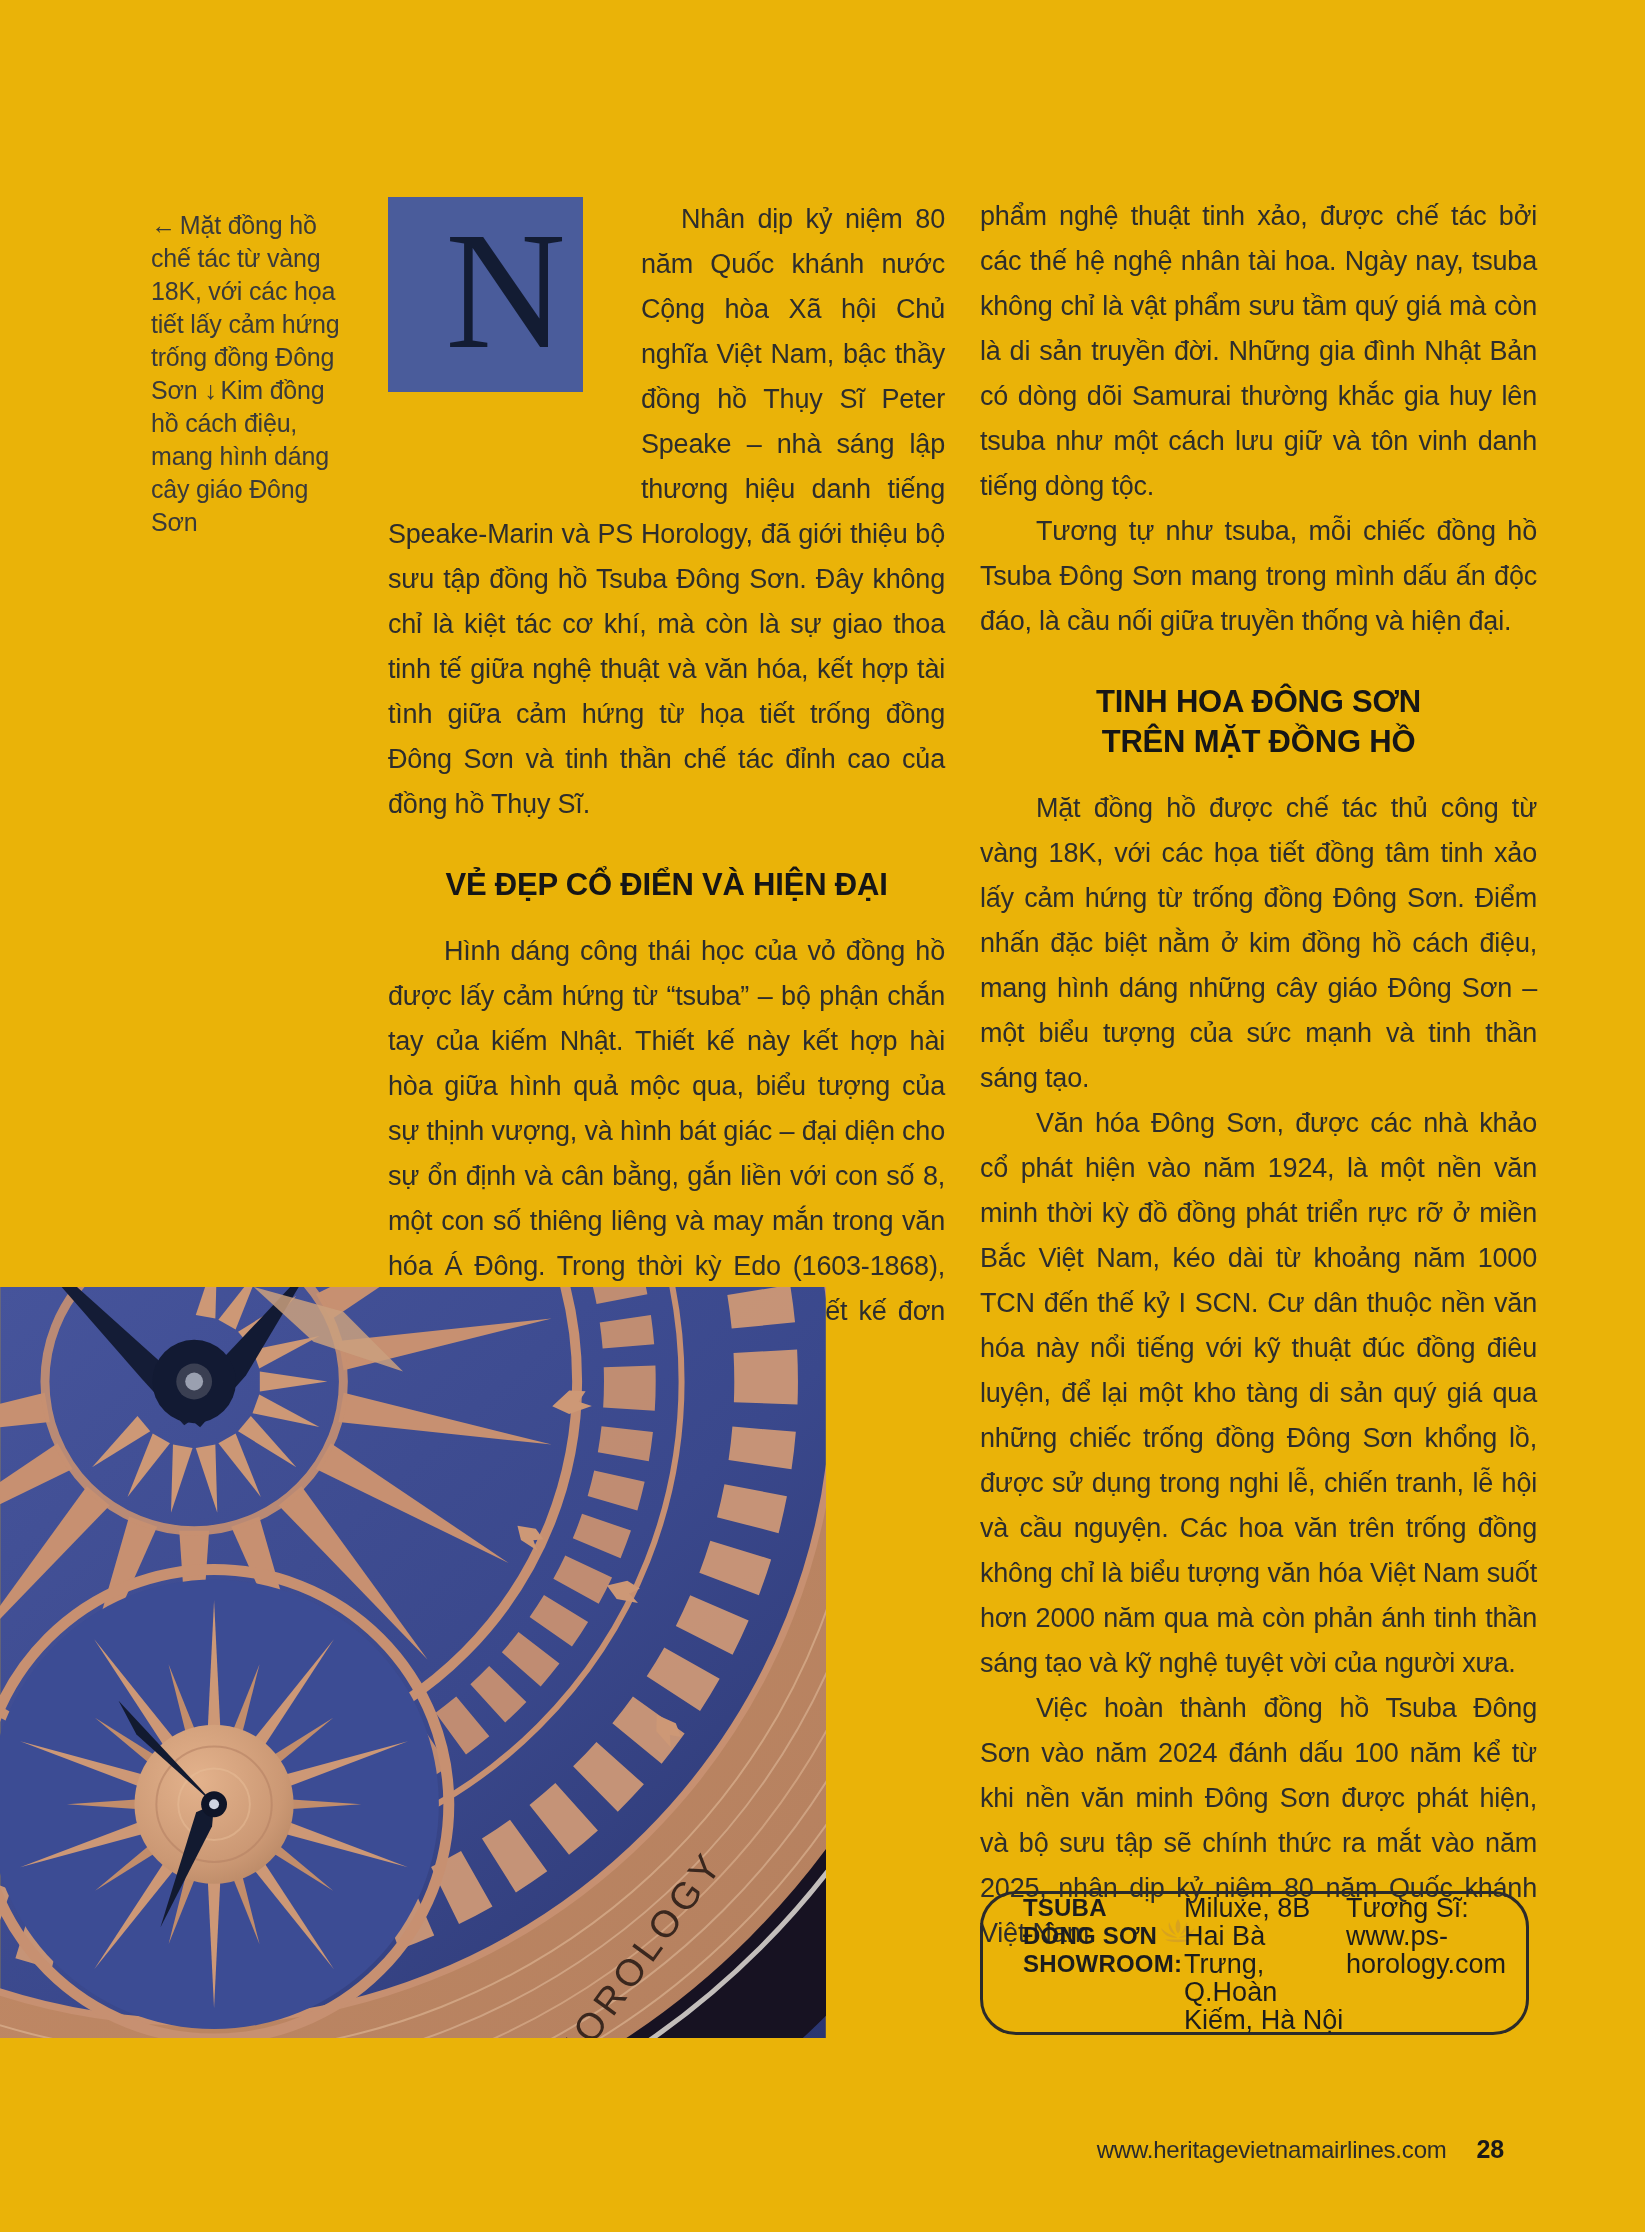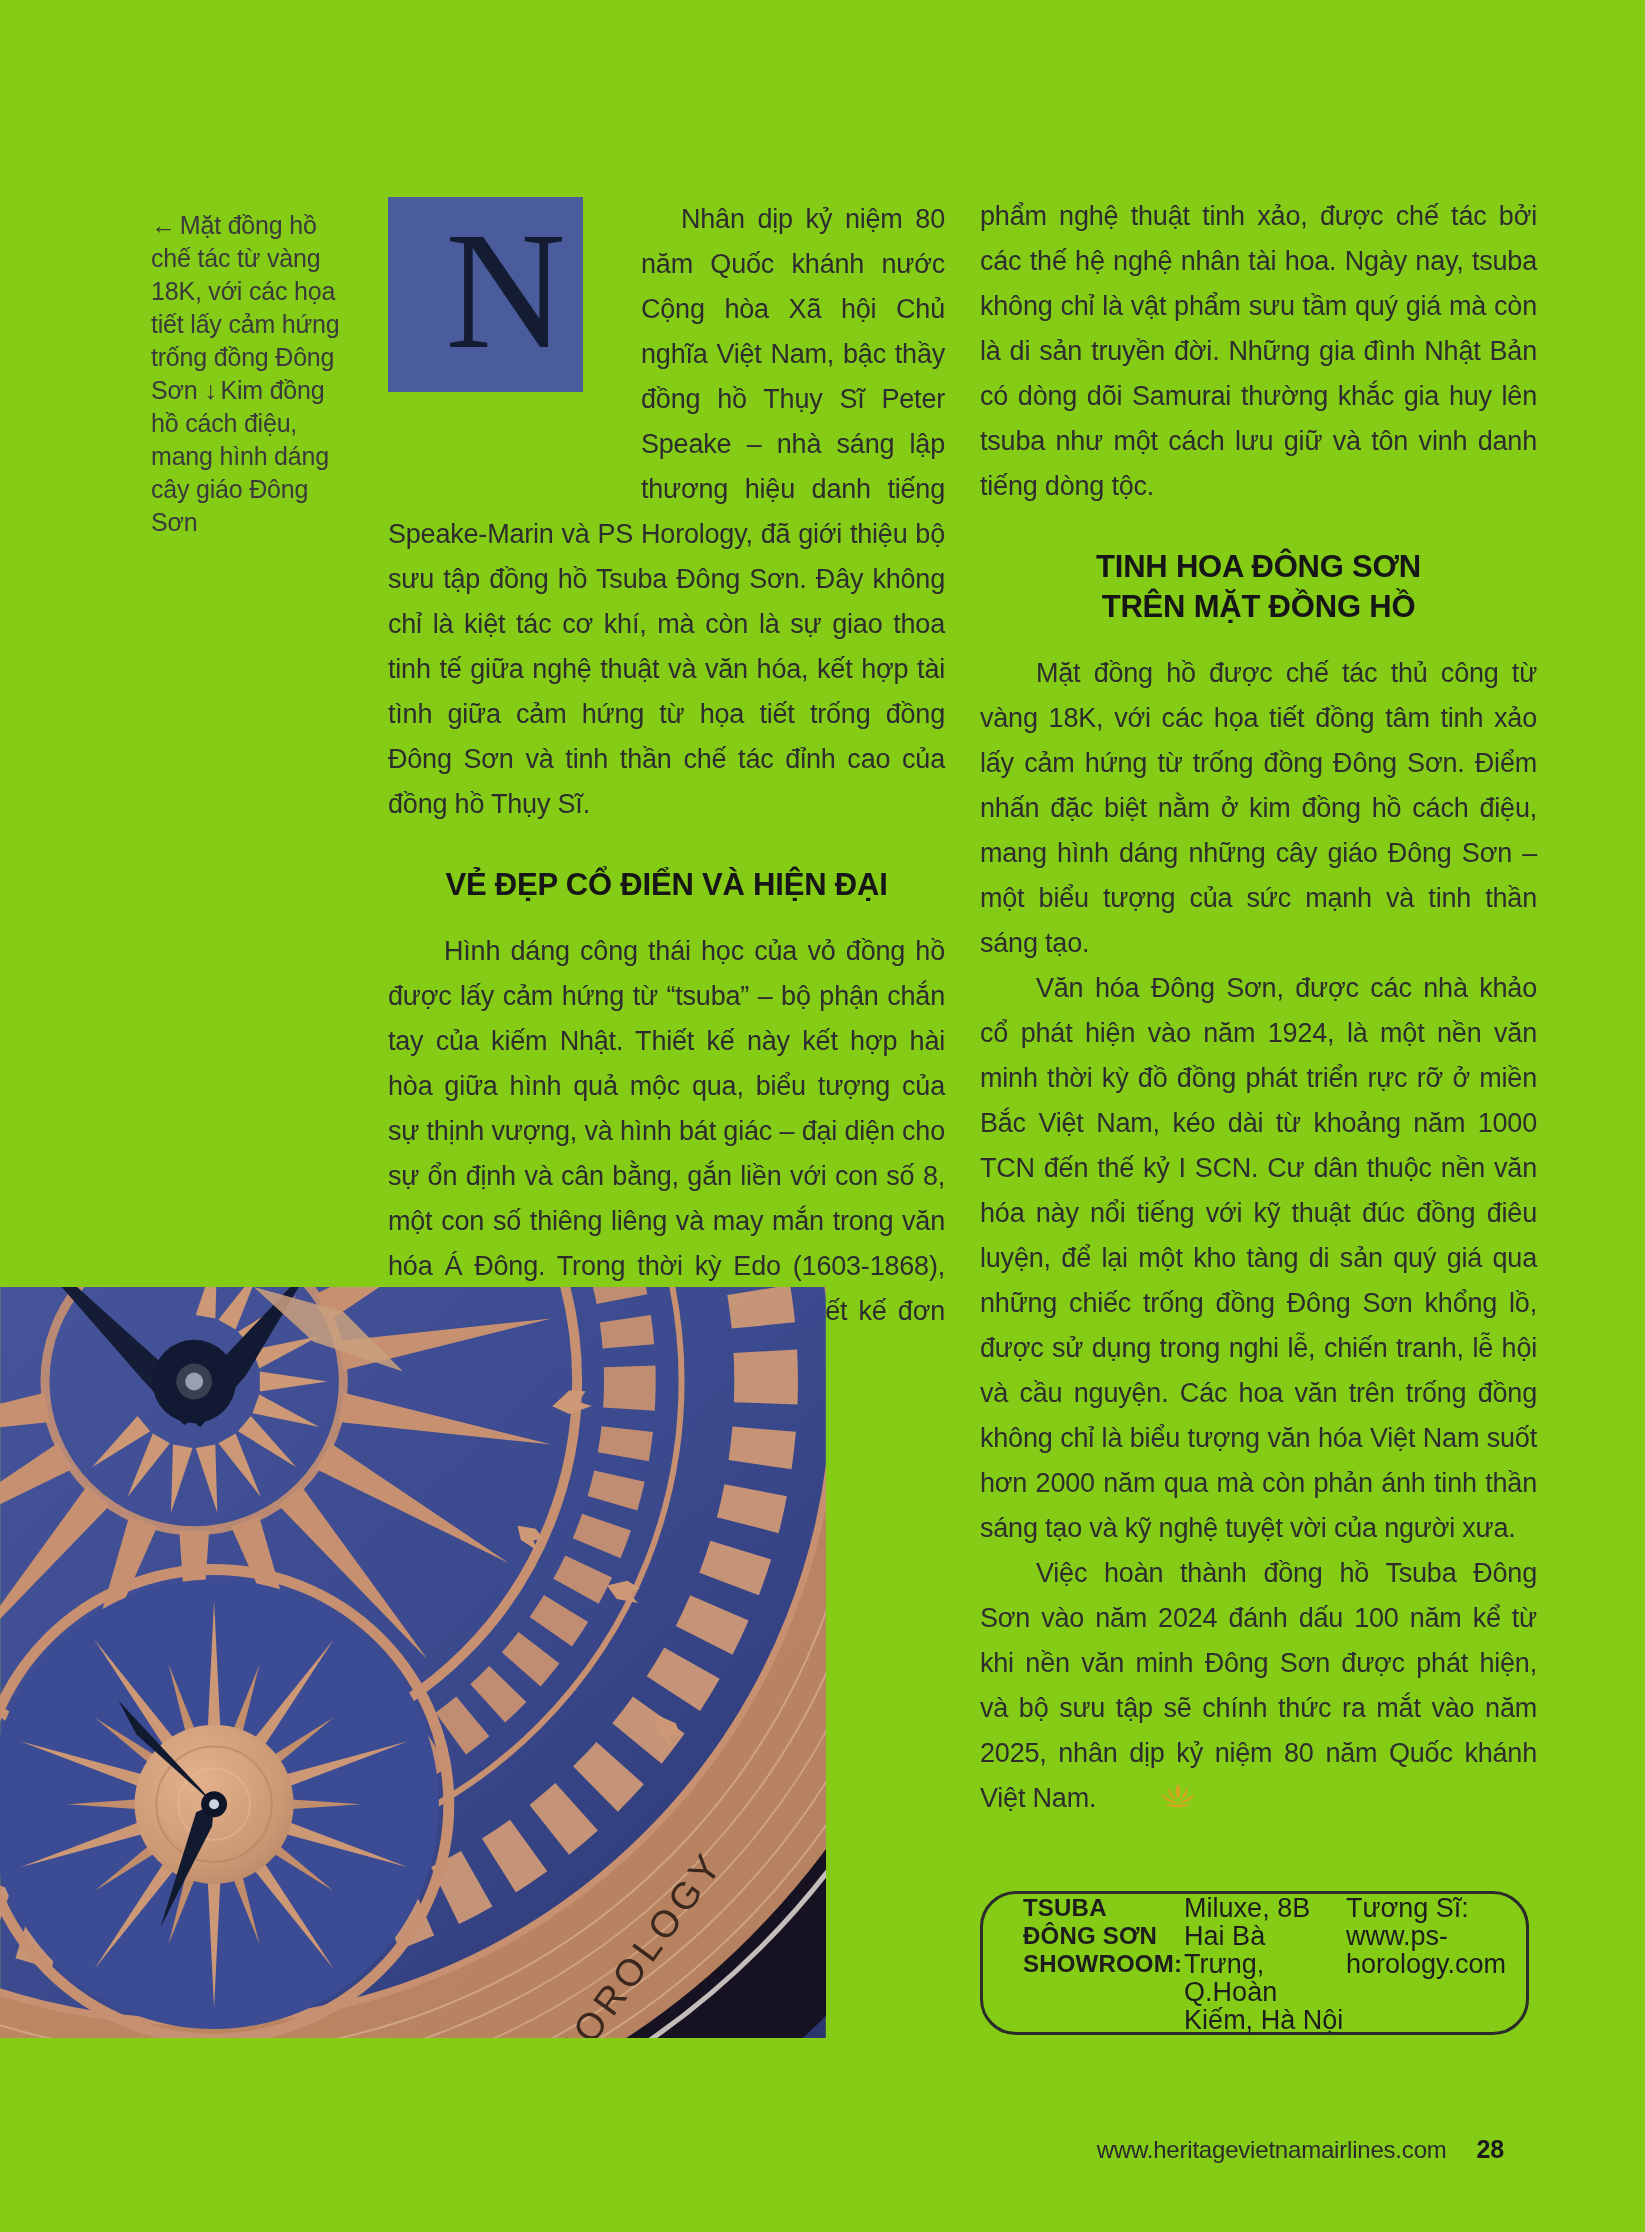--- a/index.html
+++ b/index.html
@@ -1,17 +1,17 @@
 <!DOCTYPE html>
 <html><head>
 <meta charset="utf-8">
 <style>
   html,body { margin:0; padding:0; background:#ffffff; }
   .page {
-    position:relative; width:1646px; height:2233px; background:#84cc16;
+    position:relative; width:1646px; height:2233px; background:#eab308;
     font-family:"Liberation Sans", sans-serif; color:#2d2d2d; overflow:hidden;
   }
 
   
   .caption-block {
     position:absolute; left:151px; top:209px; width:201px;
     font-size:25px; line-height:33px; color:#3a3a3a; text-align:left;
     letter-spacing:-0.2px;
   }
   .caption-block .arrow { display:inline-block; margin-right:4px; color:#3a3a3a; }
@@ -84,20 +84,21 @@
           <span class="dropcap-letter">N</span>
         </span>
       </span><span>Nhân dịp kỷ niệm 80 năm Quốc khánh nước Cộng hòa Xã hội Chủ nghĩa Việt Nam, bậc thầy đồng hồ Thụy Sĩ Peter Speake – nhà sáng lập thương hiệu danh tiếng Speake-Marin và PS Horology, đã giới thiệu bộ sưu tập đồng hồ Tsuba Đông Sơn. Đây không chỉ là kiệt tác cơ khí, mà còn là sự giao thoa tinh tế giữa nghệ thuật và văn hóa, kết hợp tài tình giữa cảm hứng từ họa tiết trống đồng Đông Sơn và tinh thần chế tác đỉnh cao của đồng hồ Thụy Sĩ.</span>
     </p>
     <h2 class="section-heading">VẺ ĐẸP CỔ ĐIỂN VÀ HIỆN ĐẠI</h2>
     <p class="para indent">Hình dáng công thái học của vỏ đồng hồ được lấy cảm hứng từ “tsuba” – bộ phận chắn tay của kiếm Nhật. Thiết kế này kết hợp hài hòa giữa hình quả mộc qua, biểu tượng của sự thịnh vượng, và hình bát giác – đại diện cho sự ổn định và cân bằng, gắn liền với con số 8, một con số thiêng liêng và may mắn trong văn hóa Á Đông. Trong thời kỳ Edo (1603-1868), tsuba đã chuyển mình từ những thiết kế đơn giản, thực dụng thành những tác</p>
   </div>
 
   <div class="col col-right">
     <p class="para">phẩm nghệ thuật tinh xảo, được chế tác bởi các thế hệ nghệ nhân tài hoa. Ngày nay, tsuba không chỉ là vật phẩm sưu tầm quý giá mà còn là di sản truyền đời. Những gia đình Nhật Bản có dòng dõi Samurai thường khắc gia huy lên tsuba như một cách lưu giữ và tôn vinh danh tiếng dòng tộc.</p>
+    <p class="para indent">Tương tự như tsuba, mỗi chiếc đồng hồ Tsuba Đông Sơn mang trong mình dấu ấn độc đáo, là cầu nối giữa truyền thống và hiện đại.</p>
     <h2 class="section-heading">
       <span>TINH HOA ĐÔNG SƠN</span>
       <span>TRÊN MẶT ĐỒNG HỒ</span>
     </h2>
     <p class="para indent">Mặt đồng hồ được chế tác thủ công từ vàng 18K, với các họa tiết đồng tâm tinh xảo lấy cảm hứng từ trống đồng Đông Sơn. Điểm nhấn đặc biệt nằm ở kim đồng hồ cách điệu, mang hình dáng những cây giáo Đông Sơn – một biểu tượng của sức mạnh và tinh thần sáng tạo.</p>
     <p class="para indent">Văn hóa Đông Sơn, được các nhà khảo cổ phát hiện vào năm 1924, là một nền văn minh thời kỳ đồ đồng phát triển rực rỡ ở miền Bắc Việt Nam, kéo dài từ khoảng năm 1000 TCN đến thế kỷ I SCN. Cư dân thuộc nền văn hóa này nổi tiếng với kỹ thuật đúc đồng điêu luyện, để lại một kho tàng di sản quý giá qua những chiếc trống đồng Đông Sơn khổng lồ, được sử dụng trong nghi lễ, chiến tranh, lễ hội và cầu nguyện. Các hoa văn trên trống đồng không chỉ là biểu tượng văn hóa Việt Nam suốt hơn 2000 năm qua mà còn phản ánh tinh thần sáng tạo và kỹ nghệ tuyệt vời của người xưa.</p>
     <p class="para indent">
       <span>Việc hoàn thành đồng hồ Tsuba Đông Sơn vào năm 2024 đánh dấu 100 năm kể từ khi nền văn minh Đông Sơn được phát hiện, và bộ sưu tập sẽ chính thức ra mắt vào năm 2025, nhân dịp kỷ niệm 80 năm Quốc khánh Việt Nam.</span><span class="lotus"><svg width="36" height="26" viewBox="0 0 36 26">
         <g fill="#d8a31f">
           <path d="M18 1 c-3.2 5 -3.2 10.5 0 14.5 c3.2 -4 3.2 -9.5 0 -14.5 z"></path>

